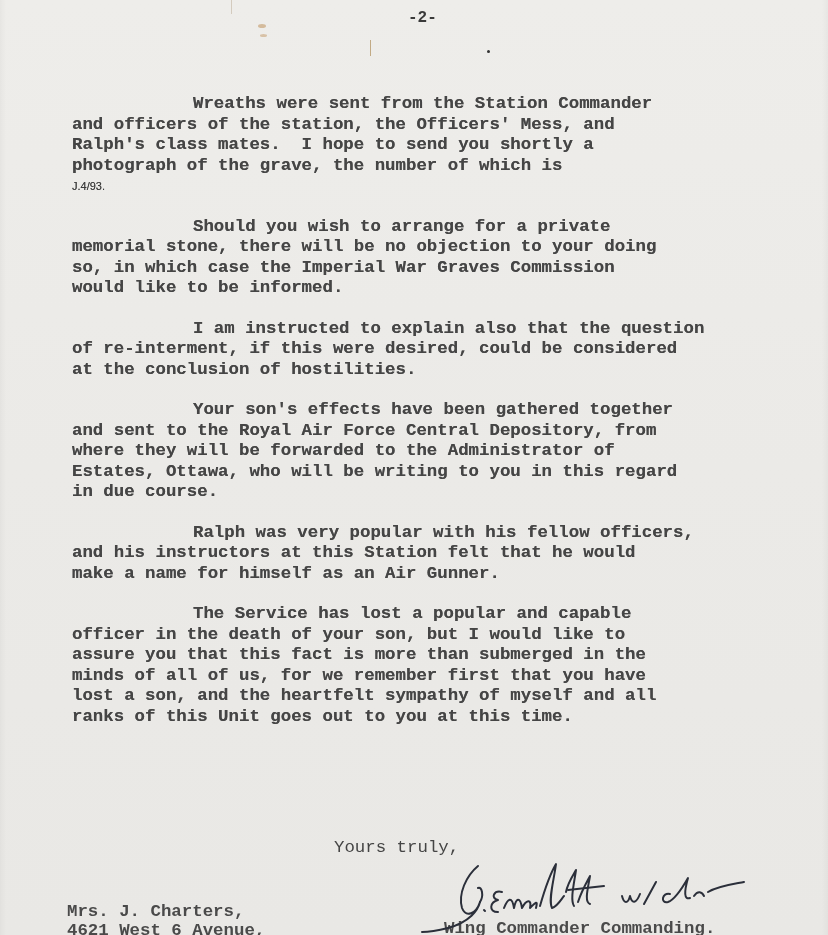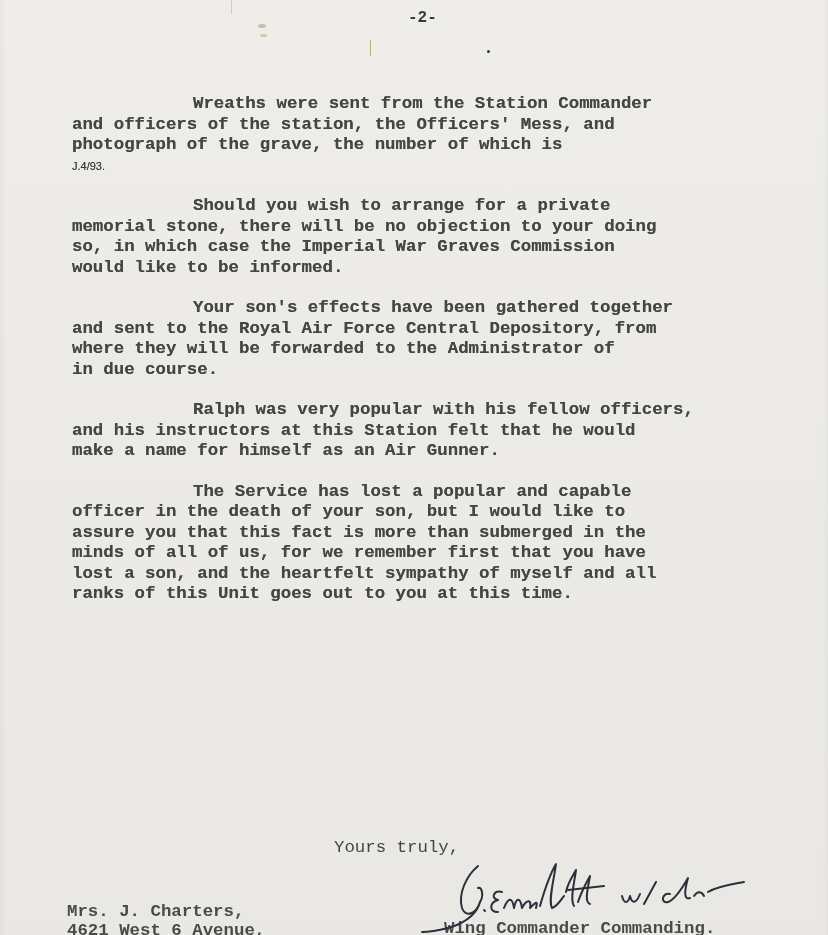--- a/index.html
+++ b/index.html
@@ -113,27 +113,28 @@
 
 <div class="fold-mark" style="left:231px; top:0; height:14px; opacity:0.5;"></div>
 <div class="fold-mark" style="left:370px; top:40px; height:16px; background:#b79a6c; opacity:0.8;"></div>
 <div class="speck" style="left:258px; top:24px; width:8px; height:4px; background:#c9a57a; opacity:0.7;"></div>
 <div class="speck" style="left:260px; top:34px; width:7px; height:3px; background:#c9a57a; opacity:0.6;"></div>
 <div class="speck" style="left:487px; top:50px; width:3px; height:3px; background:#333;"></div>
 
 <div class="page-number">-2-</div>
 
 <div class="body-text">
-  <p class="para"><span class="line indent">Wreaths were sent from the Station Commander</span><span class="line">and officers of the station, the Officers' Mess, and</span><span class="line">photograph of the grave, the number of which is</span><span class="line grave-no">J.4/93.</span></p>
+  <p class="para"><span class="line indent">Wreaths were sent from the Station Commander</span><span class="line">and officers of the station, the Officers' Mess, and</span><span class="line">Ralph's class mates.  I hope to send you shortly a</span><span class="line">photograph of the grave, the number of which is</span><span class="line grave-no">J.4/93.</span></p>
 
 
   <p class="para"><span class="line indent">Should you wish to arrange for a private</span><span class="line">memorial stone, there will be no objection to your doing</span><span class="line">so, in which case the Imperial War Graves Commission</span><span class="line">would like to be informed.</span></p>
 
+  <p class="para"><span class="line indent">I am instructed to explain also that the question</span><span class="line">of re-interment, if this were desired, could be considered</span><span class="line">at the conclusion of hostilities.</span></p>
 
-  <p class="para"><span class="line indent">Your son's effects have been gathered together</span><span class="line">and sent to the Royal Air Force Central Depository, from</span><span class="line">where they will be forwarded to the Administrator of</span><span class="line">in due course.</span></p>
+  <p class="para"><span class="line indent">Your son's effects have been gathered together</span><span class="line">and sent to the Royal Air Force Central Depository, from</span><span class="line">where they will be forwarded to the Administrator of</span><span class="line">Estates, Ottawa, who will be writing to you in this regard</span><span class="line">in due course.</span></p>
 
   <p class="para"><span class="line indent">Ralph was very popular with his fellow officers,</span><span class="line">and his instructors at this Station felt that he would</span><span class="line">make a name for himself as an Air Gunner.</span></p>
 
   <p class="para"><span class="line indent">The Service has lost a popular and capable</span><span class="line">officer in the death of your son, but I would like to</span><span class="line">assure you that this fact is more than submerged in the</span><span class="line">minds of all of us, for we remember first that you have</span><span class="line">lost a son, and the heartfelt sympathy of myself and all</span><span class="line">ranks of this Unit goes out to you at this time.</span></p>
 </div>
 
 <div class="closing">Yours truly,</div>
 
 <div class="recipient"><span class="line">Mrs. J. Charters,</span><span class="line">4621 West 6 Avenue,</span></div>
 

